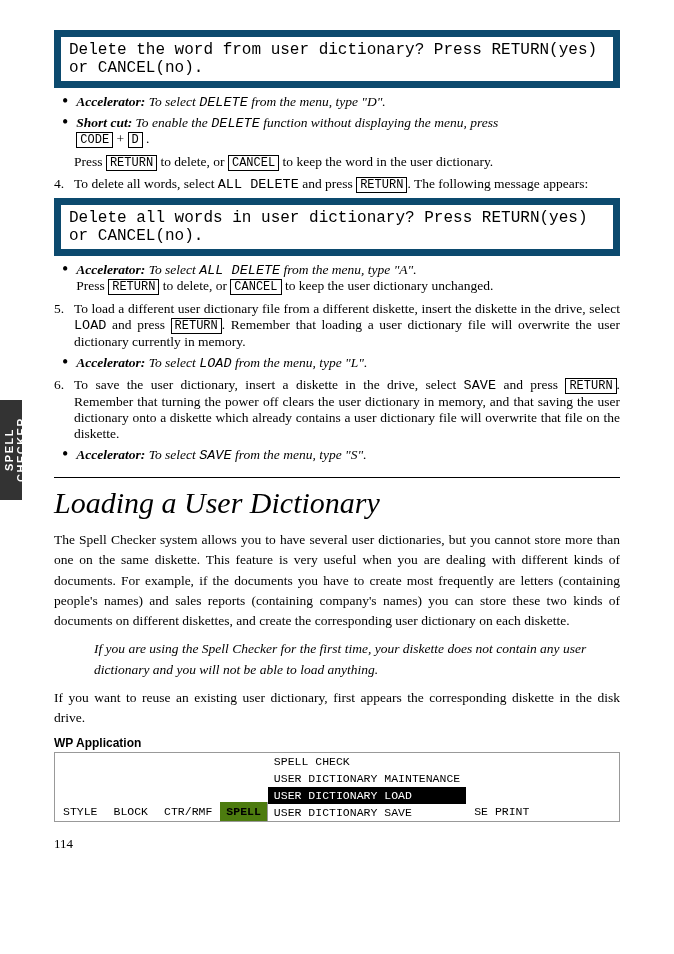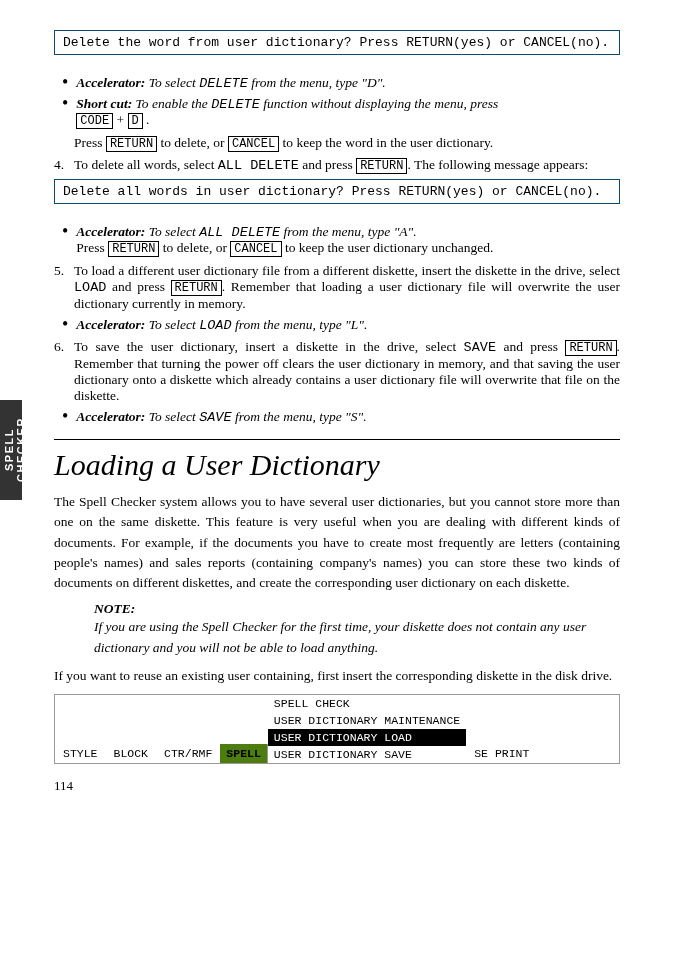--- a/index.html
+++ b/index.html
@@ -12,25 +12,25 @@
       color: #000;
       position: relative;
     }
 
     .page {
       padding: 30px 54px 30px 54px;
       position: relative;
     }
 
     .terminal-box {
-      border: 1px solid #0c4a6e;
+      border: 7px solid #0c4a6e;
       font-family: 'Courier New', Courier, monospace;
-      font-size: 13px;
+      font-size: 16px;
       padding: 4px 8px;
-      margin-bottom: 20px;
+      margin-bottom: 6px;
       background: #fff;
       display: block;
     }
 
     .bullet-list {
       list-style: none;
       margin-left: 8px;
       margin-bottom: 6px;
     }
 
@@ -271,26 +271,26 @@
         <span class="italic"> To select <span class="inline-code">SAVE</span> from the menu, type "S".</span>
       </span>
     </li>
   </ul>
 
   <div class="section-heading">Loading a User Dictionary</div>
 
   <p class="body-para">The Spell Checker system allows you to have several user dictionaries, but you cannot store more than one on the same diskette. This feature is very useful when you are dealing with different kinds of documents. For example, if the documents you have to create most frequently are letters (containing people's names) and sales reports (containing company's names) you can store these two kinds of documents on different diskettes, and create the corresponding user dictionary on each diskette.</p>
 
   <div class="note-block">
-    <div class="note-title">NOTE:</div>
     <div class="note-text">If you are using the Spell Checker for the first time, your diskette does not contain any user dictionary and you will not be able to load anything.</div>
   </div>
 
-  <p class="body-para">If you want to reuse an existing user containing, first insert the corresponding diskette in the disk drive.</p>
-
+  <p class="body-para">If you want to reuse an existing user dictionary, first appears the corresponding diskette in the disk drive.</p>
+
+  <div class="wp-app-label">WP Application</div>
 
   <div class="menu-bar">
     <div class="menu-item">STYLE</div>
     <div class="menu-item">BLOCK</div>
     <div class="menu-item">CTR/RMF</div>
     <div class="menu-item-spell">SPELL</div>
     <div class="menu-dropdown">
       <div class="menu-dropdown-item">SPELL CHECK</div>
       <div class="menu-dropdown-item">USER DICTIONARY MAINTENANCE</div>
       <div class="menu-dropdown-item selected">USER DICTIONARY LOAD</div>

